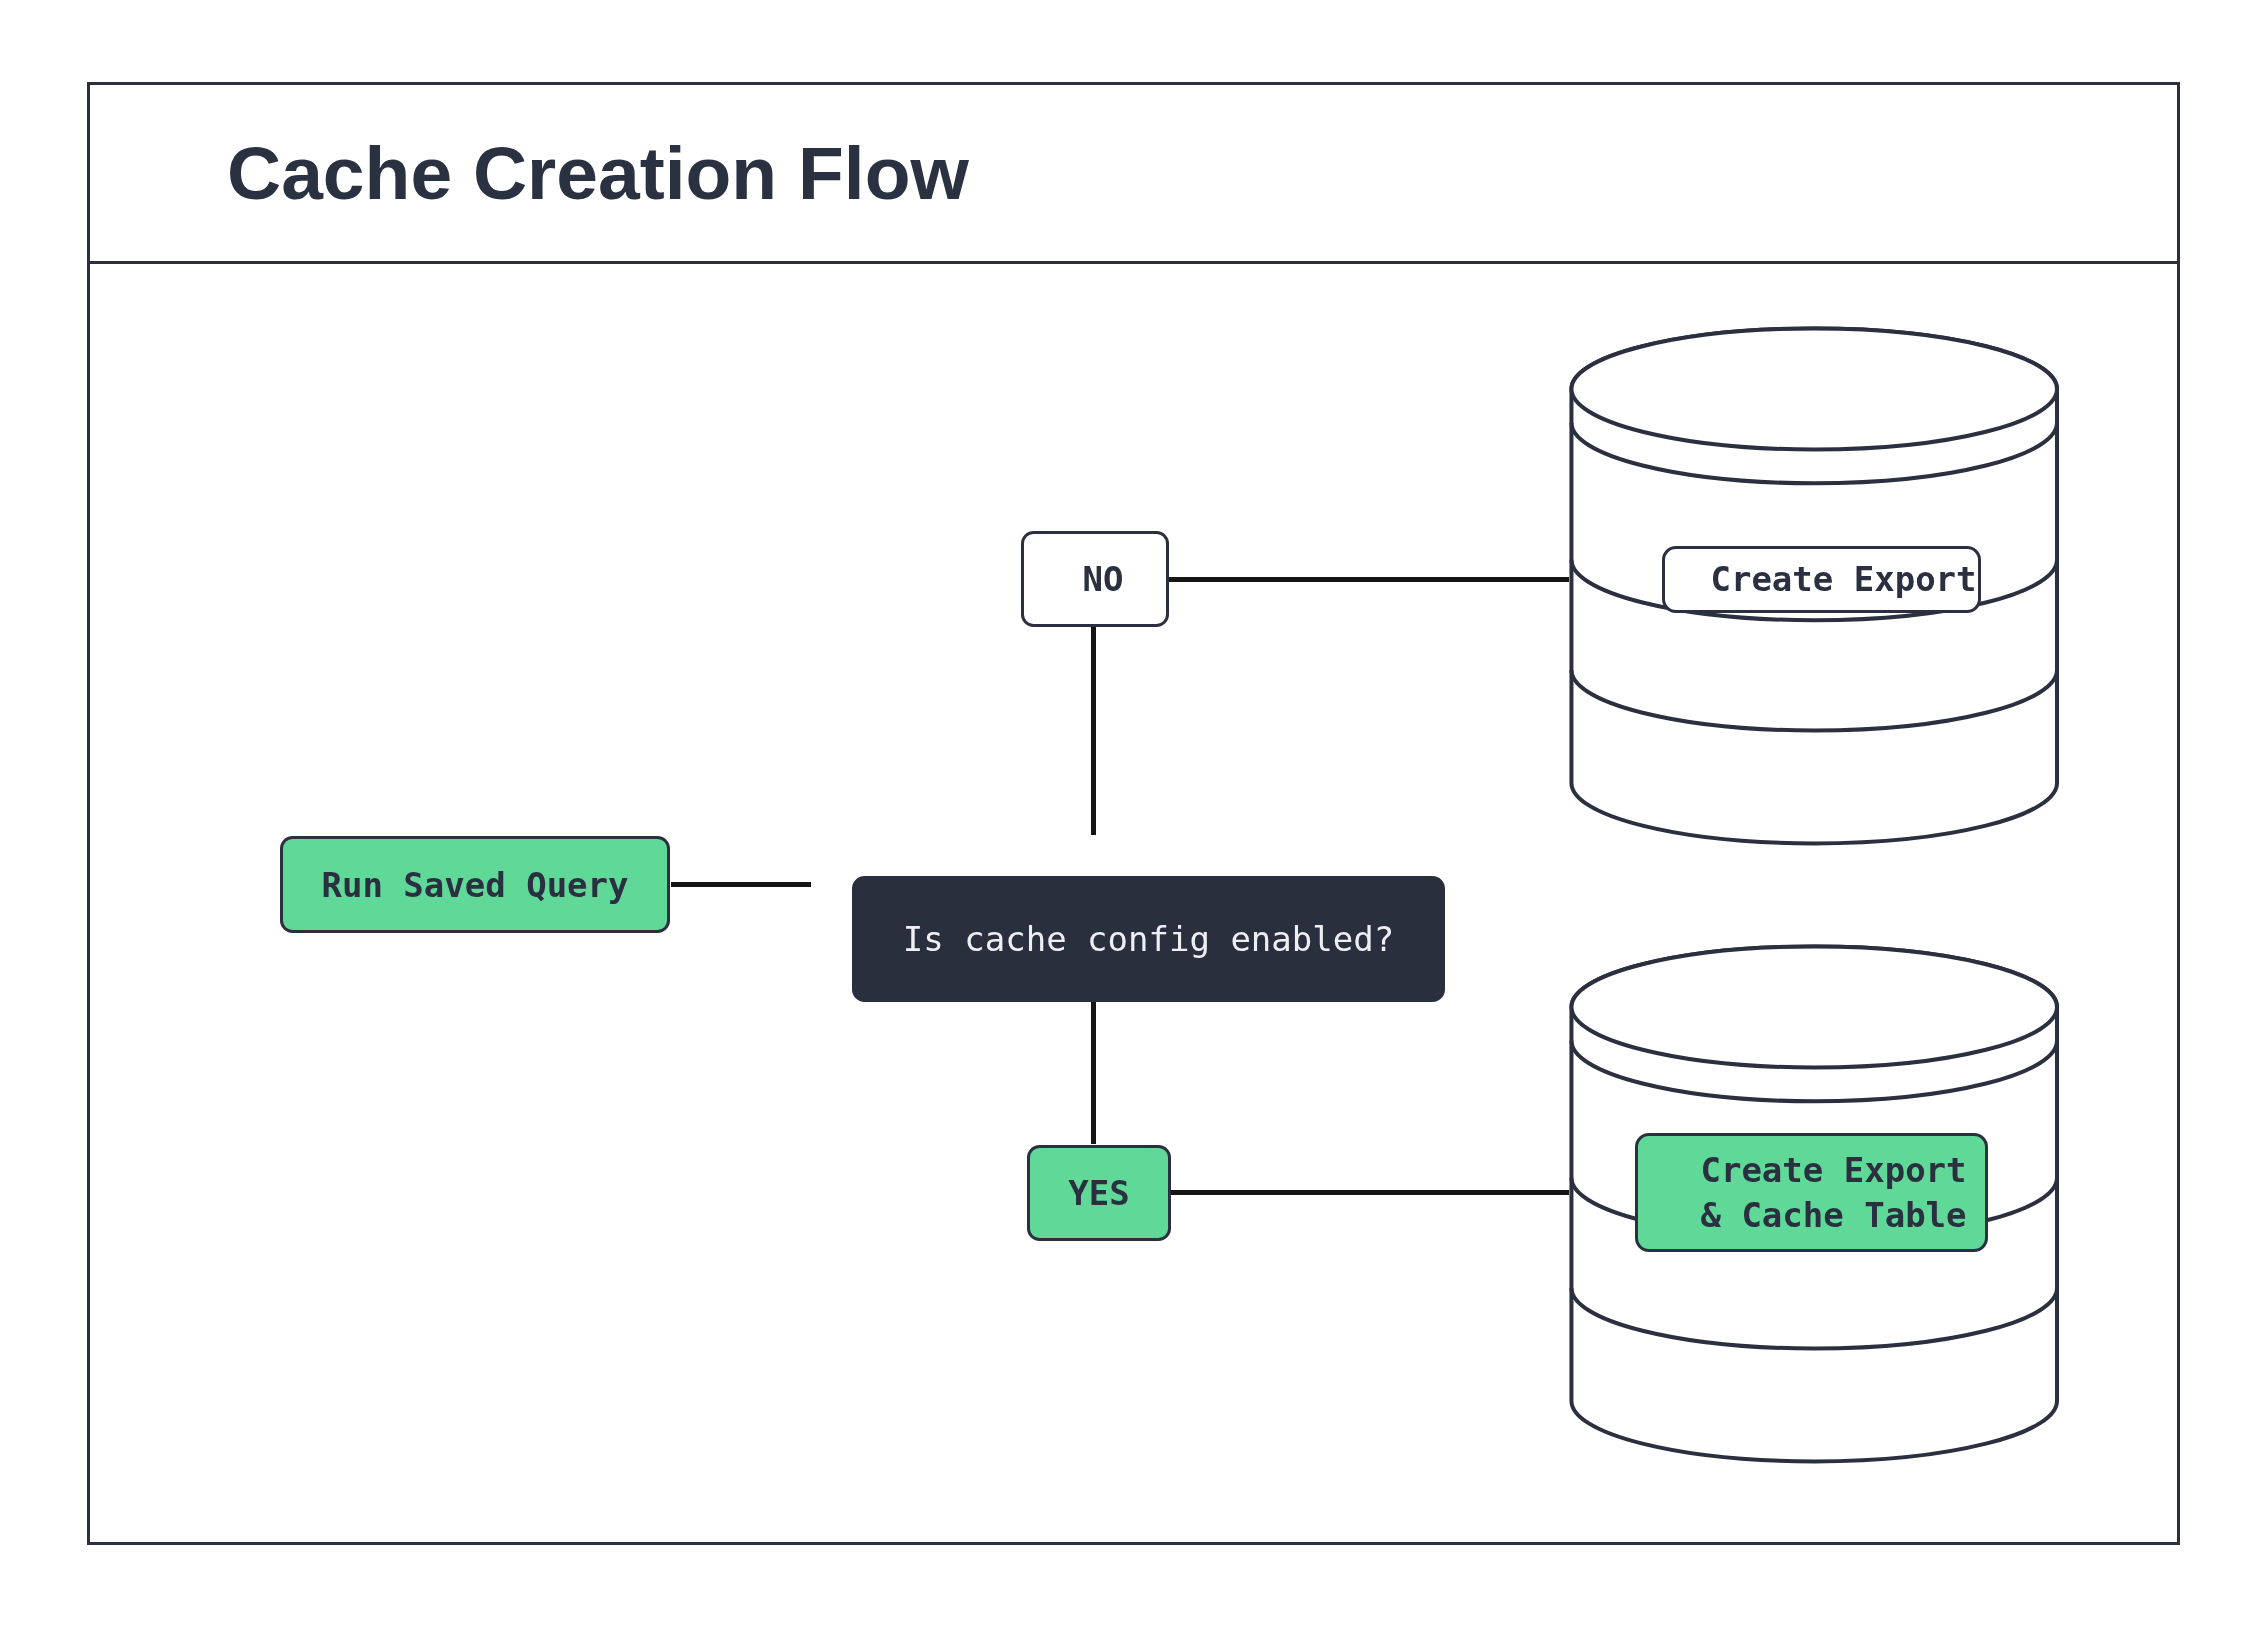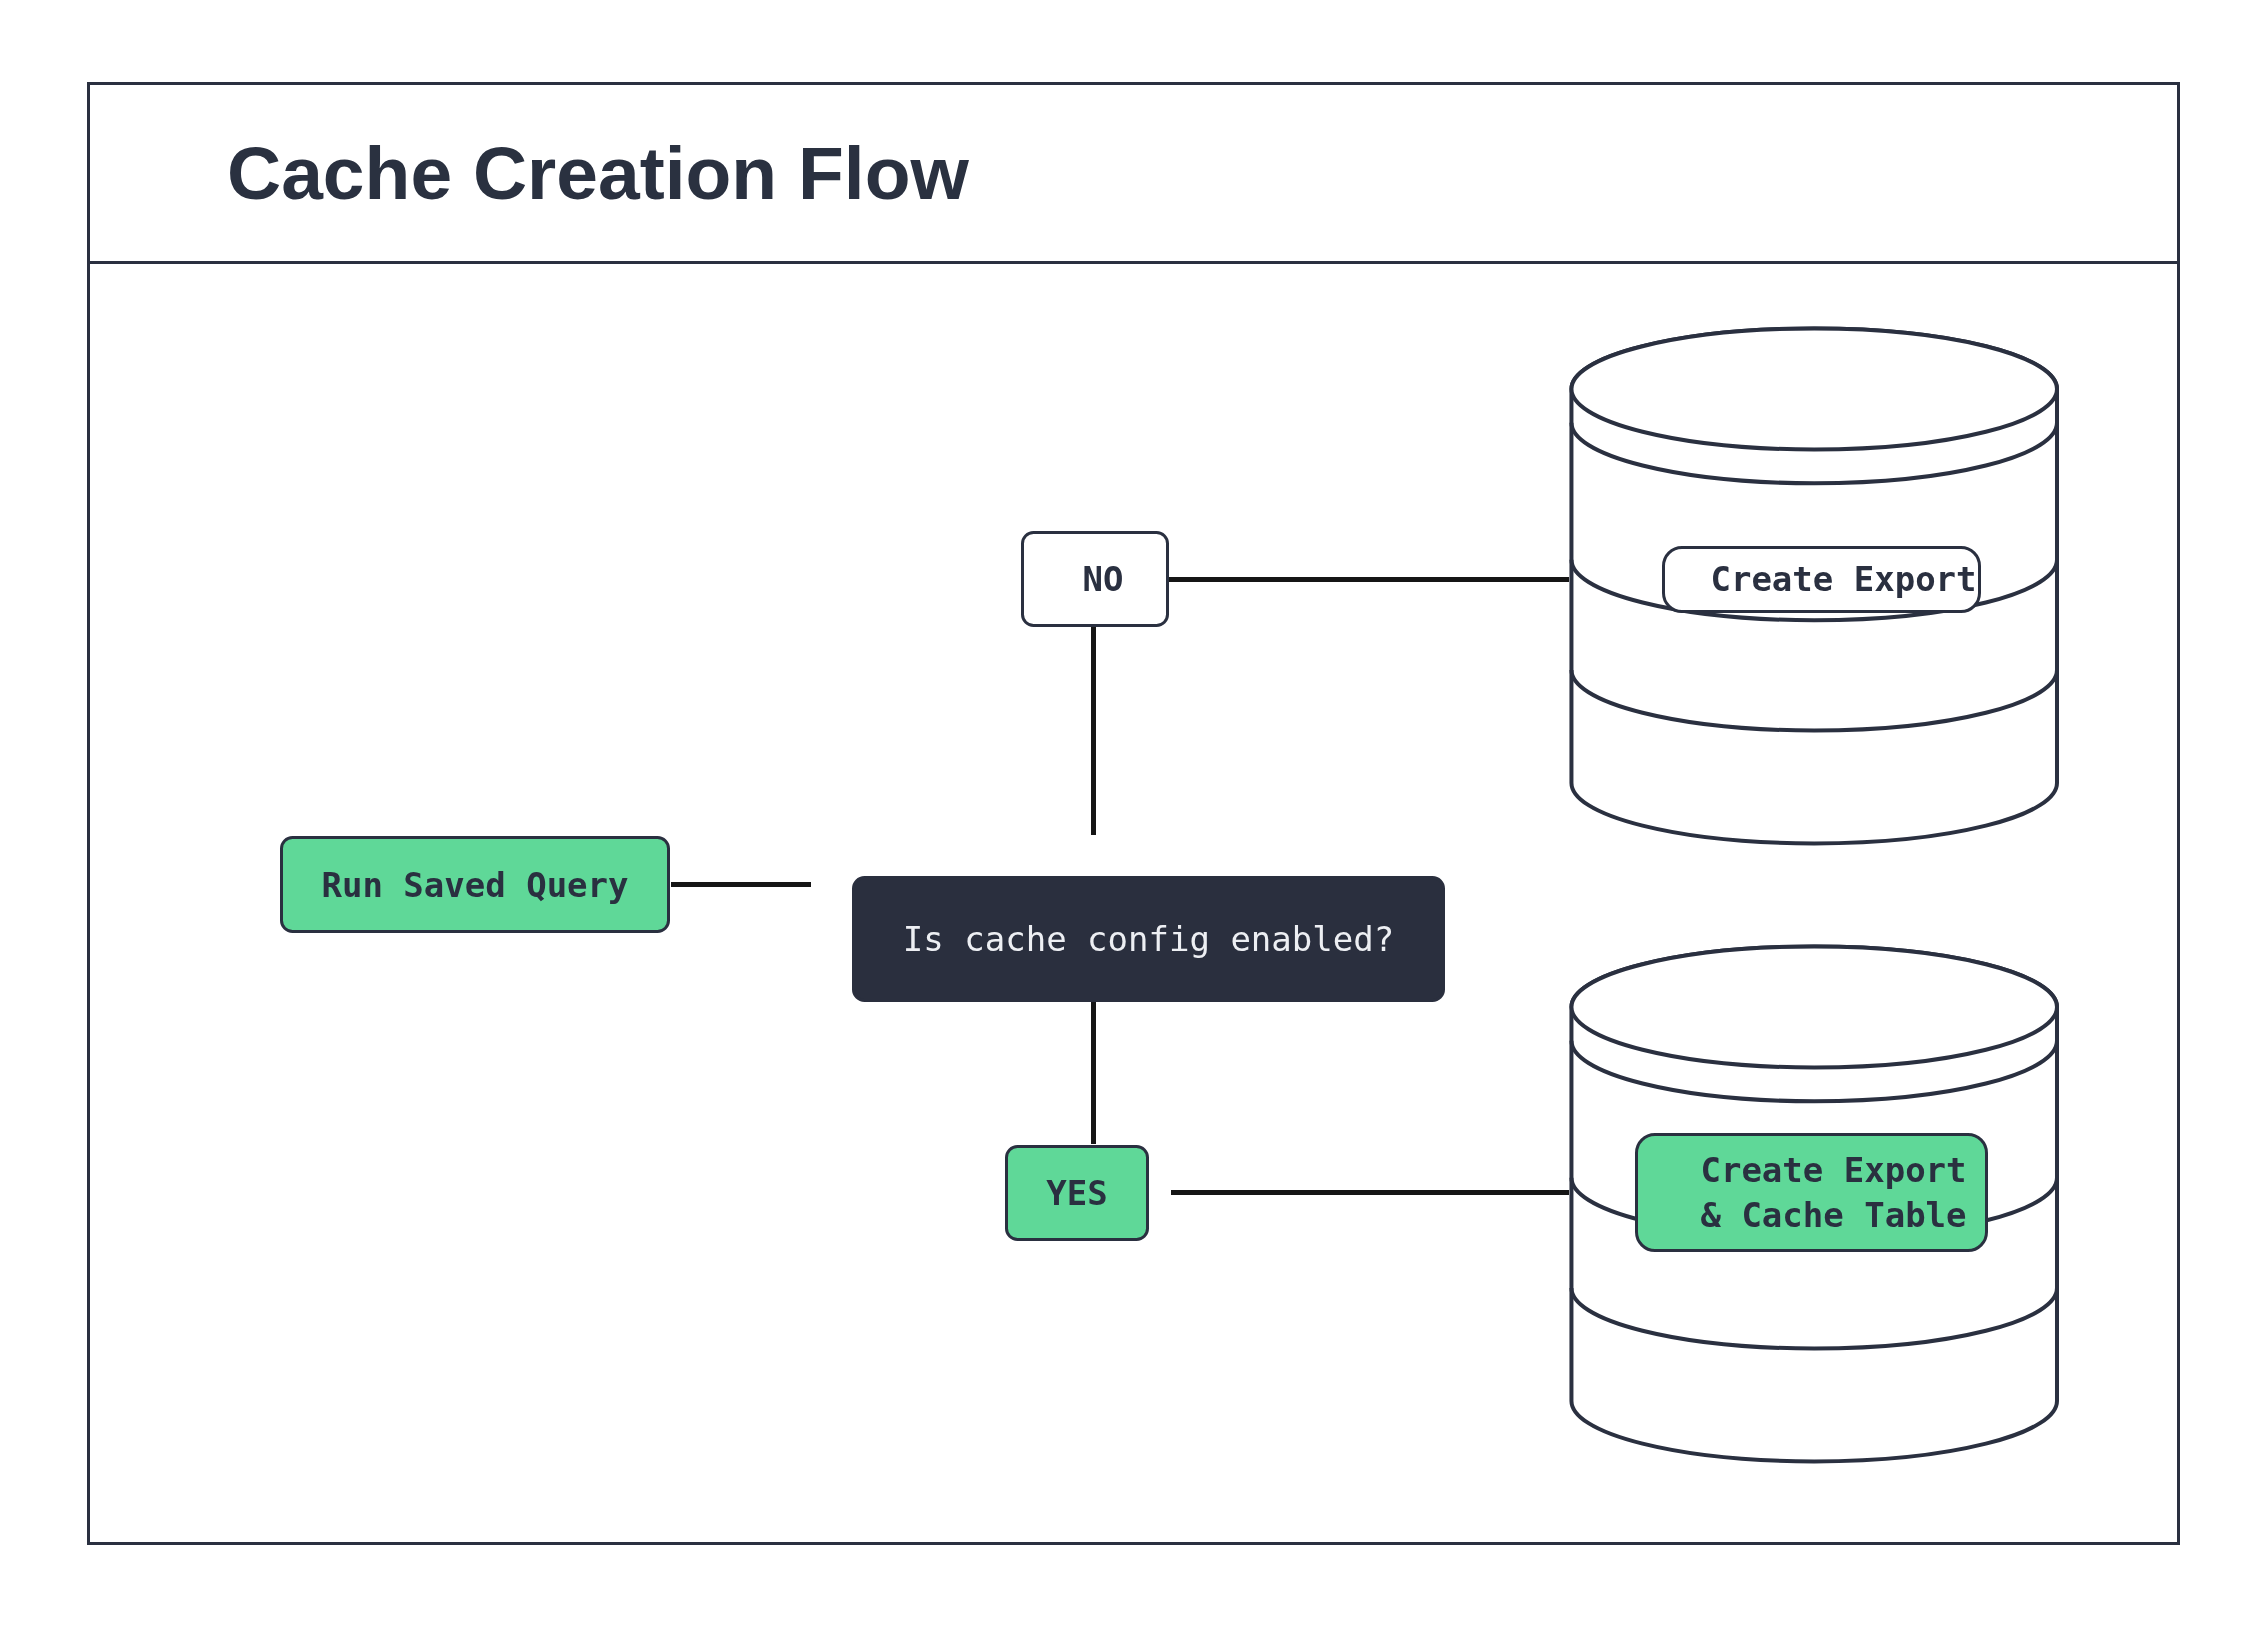--- a/index.html
+++ b/index.html
@@ -20,21 +20,21 @@
   .node-green{background:#5fd898;font-weight:700;}
   .node-white{background:#ffffff;font-weight:700;padding-left:16px;}
   .node-dark{background:#2a2f3e;border-color:#2a2f3e;color:#edeff3;font-weight:400;}
 
   .edge{position:absolute;background:#151515;}
 
   .db{position:absolute;width:498px;height:525px;}
   .db svg{display:block;width:100%;height:100%;}
 
   .db-label{position:absolute;box-sizing:border-box;display:flex;flex-direction:column;
-            align-items:center;justify-content:center;border-radius:20px;
+            align-items:center;justify-content:center;border-radius:14px;
             font-size:34px;font-weight:700;color:#2a3040;text-align:center;line-height:1.32;padding-left:44px;}
   .db-label-white{background:#ffffff;border:3.6px solid #2a3040;}
   .db-label-green{background:#5fd898;border:3.6px solid #2a3040;}
 </style>
 </head>
 <body>
 
 <div id="stage">
   <div class="frame">
     <div class="header-band">
@@ -80,17 +80,17 @@
   </div>
 
   <div class="node node-dark mono" style="left:852px;top:835px;width:593px;height:126px;margin-top:41px;">
     <span>Is cache config enabled?</span>
   </div>
 
   <div class="node node-white mono" style="left:1021px;top:531px;width:148px;height:96px;">
     <span>NO</span>
   </div>
 
-  <div class="node node-green mono" style="left:1005px;top:1145px;width:144px;height:96px;">
+  <div class="node node-green mono" style="left:1027px;top:1145px;width:144px;height:96px;">
     <span>YES</span>
   </div>
 </div>
 
 
 </body></html>

